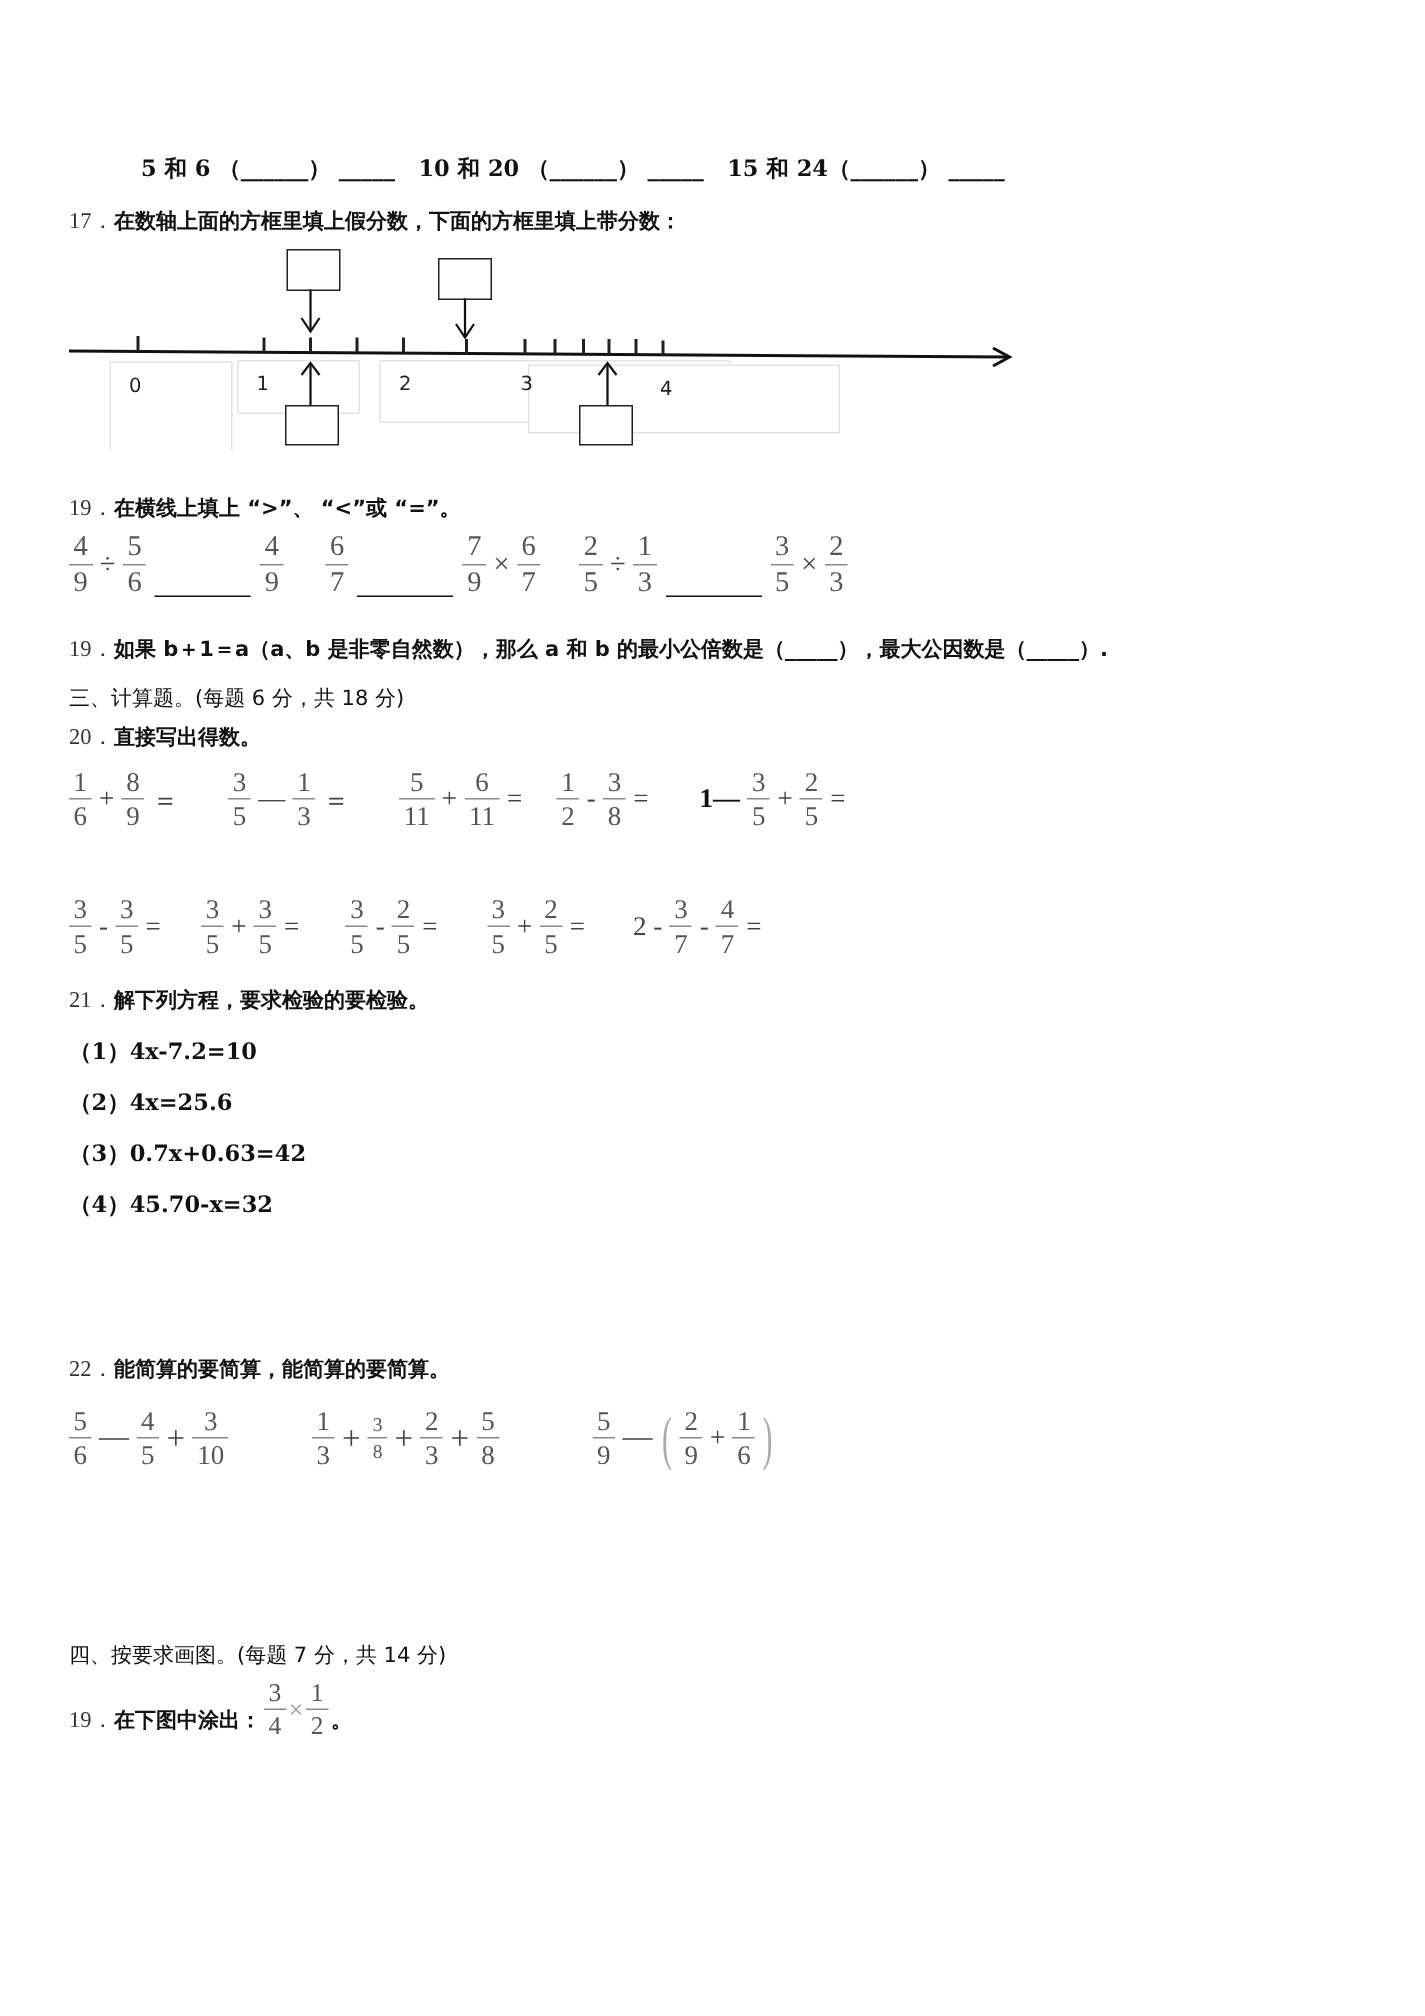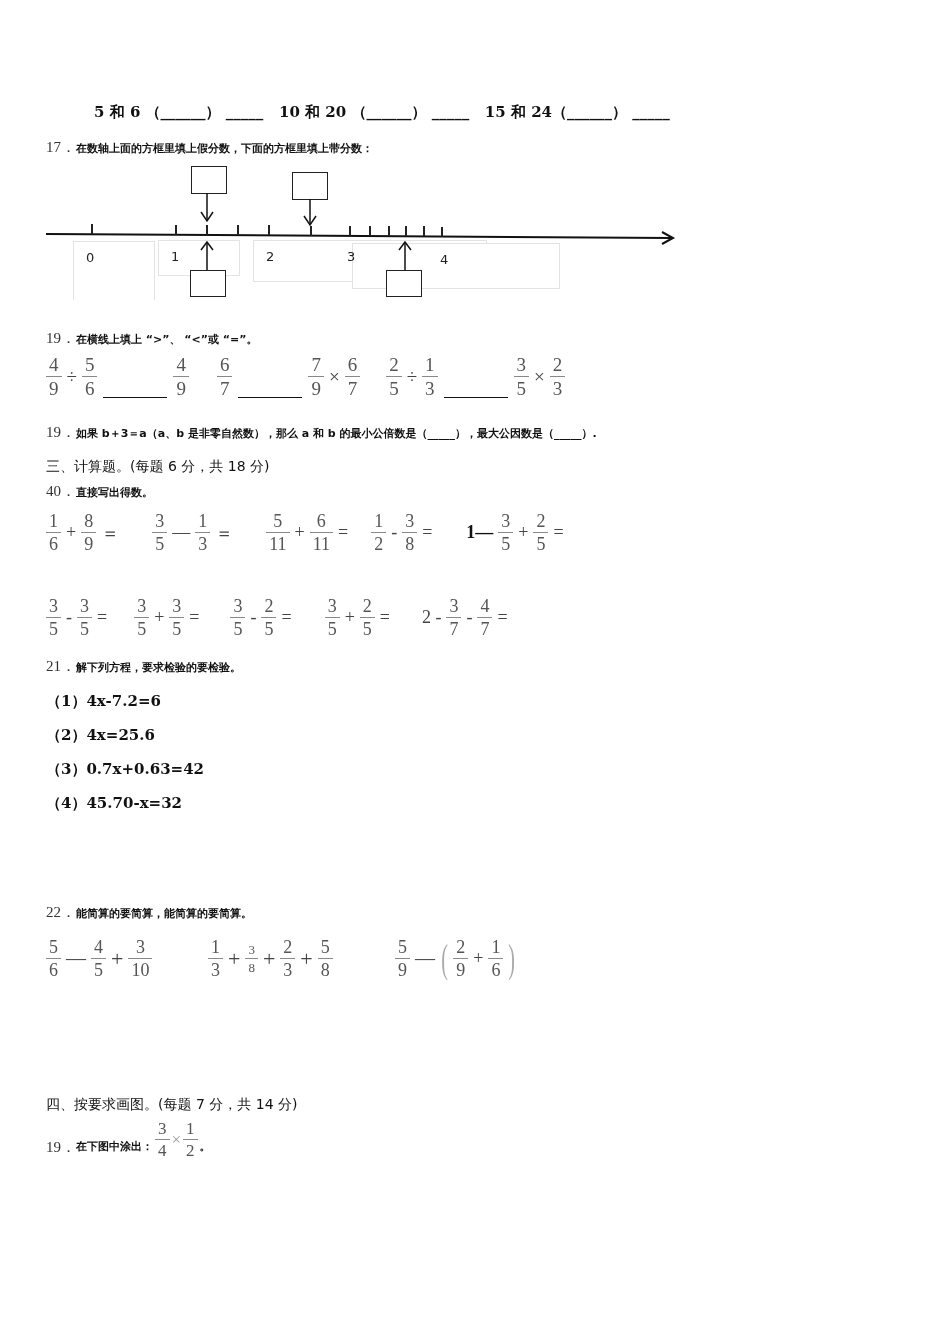--- a/index.html
+++ b/index.html
@@ -2,21 +2,21 @@
 <html><head>
 <meta charset="utf-8">
 <style>
   html, body { margin:0; padding:0; background:#ffffff; }
   body { width:950px; height:1344px; position:relative; overflow:hidden; font-family:"DejaVu Serif","Liberation Serif", serif; color:#111; }
   .abs { position:absolute; }
   .line { position:absolute; left:46px; font-size:15px; white-space:nowrap; line-height:20px; }
   .bold { font-weight:bold; }
   .qnum { font-family:"Liberation Serif", serif; font-weight:normal; color:#333; }
   .heading { font-family:"DejaVu Sans","Liberation Sans", sans-serif; font-size:14px; }
-  .cn { font-family:"DejaVu Sans","Liberation Sans", sans-serif; font-weight:bold; font-size:11px; }
+  .cn { font-family:"DejaVu Sans","Liberation Sans", sans-serif; font-weight:bold; font-size:14px; }
 
   
   .expr { position:absolute; display:flex; align-items:center; white-space:nowrap; color:#555; font-family:"Liberation Serif","DejaVu Serif", serif; }
   .frac { display:inline-flex; flex-direction:column; align-items:center; margin:0 2px; }
   .frac .n, .frac .d { line-height:1; padding:0 3px; }
   .frac .bar { width:100%; height:1px; background:#888; margin:2px 0; }
   .op { margin:0 3px; color:#444; }
   .blank { display:inline-block; border-bottom:1.5px solid #111; width:72px; height:18px; margin:0 4px; align-self:flex-end; }
   .paren { font-size:40px; color:#aaa; font-weight:100; line-height:1; transform:scaleX(0.5); }
 
@@ -157,27 +157,27 @@
     </span>
   <span class="op">×</span>
   <span class="frac">
       <span class="n">2</span>
       <span class="bar"></span>
       <span class="d">3</span>
     </span>
 </div>
 
 <div class="line" style="top:422px;">
-  <span class="qnum">19．</span><span class="cn">如果 b＋3＝a（a、b 是非零自然数），那么 a 和 b 的最小公倍数是（_____），最大公因数是（_____）.</span>
+  <span class="qnum">19．</span><span class="cn">如果 b＋1＝a（a、b 是非零自然数），那么 a 和 b 的最小公倍数是（_____），最大公因数是（_____）.</span>
 </div>
 
 <div class="line heading" style="top:456px;">三、计算题。(每题 6 分，共 18 分)</div>
 
 <div class="line" style="top:481px;">
-  <span class="qnum">40．</span><span class="cn">直接写出得数。</span>
+  <span class="qnum">20．</span><span class="cn">直接写出得数。</span>
 </div>
 
 <div id="q20row1" class="abs" style="left: 44px; top: 512px; display: flex; align-items: center;">
     <span class="expr" style="position: relative; font-size: 18px; margin-right: 28px;">
       <span class="frac">
         <span class="n">1</span>
         <span class="bar"></span>
         <span class="d">6</span>
       </span>
       <span class="op">+</span>
@@ -316,21 +316,21 @@
         <span class="bar"></span>
         <span class="d">7</span>
       </span>
       <span class="op">=</span>
     </span>
   </div>
 
 <div class="line" style="top:656px;">
   <span class="qnum">21．</span><span class="cn">解下列方程，要求检验的要检验。</span>
 </div>
-<div class="line bold" style="top:691px;"><span>（1）</span><span>4x-7.2=6</span></div>
+<div class="line bold" style="top:691px;"><span>（1）</span><span>4x-7.2=10</span></div>
 <div class="line bold" style="top:725px;"><span>（2）</span><span>4x=25.6</span></div>
 <div class="line bold" style="top:759px;"><span>（3）</span><span>0.7x+0.63=42</span></div>
 <div class="line bold" style="top:793px;"><span>（4）</span><span>45.70-x=32</span></div>
 
 <div class="line" style="top:902px;">
   <span class="qnum">22．</span><span class="cn">能简算的要简算，能简算的要简算。</span>
 </div>
 <div class="expr" style="left:44px;top:938px;font-size:18px;">
   <span class="frac">
       <span class="n">5</span>

